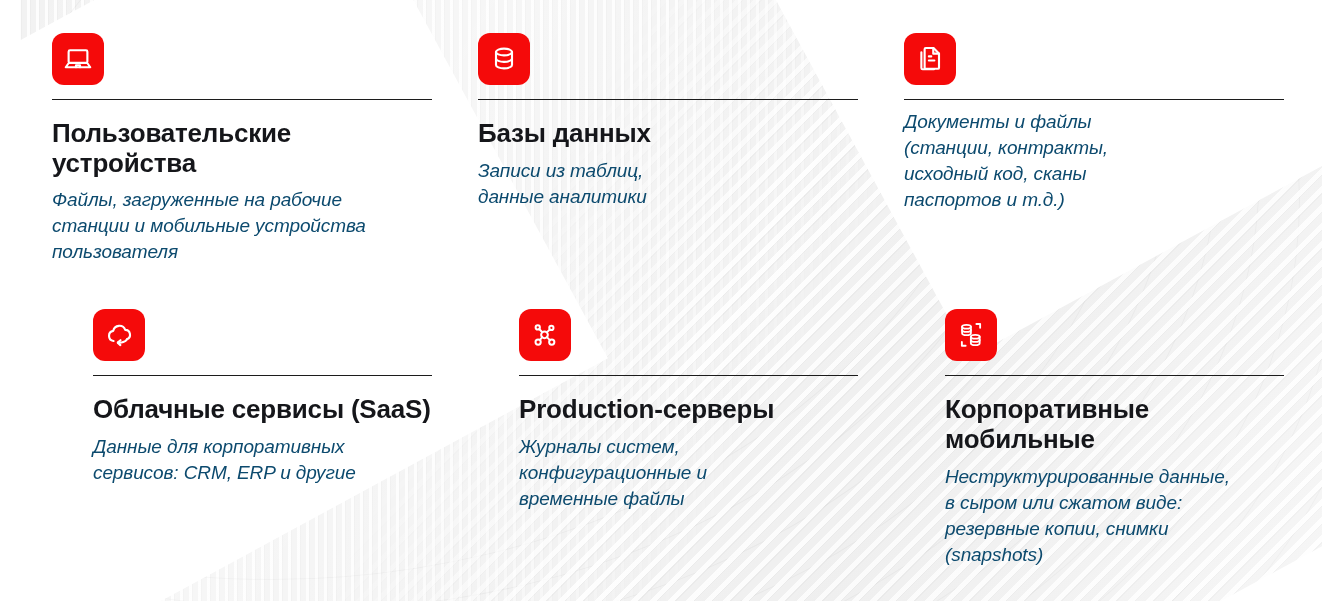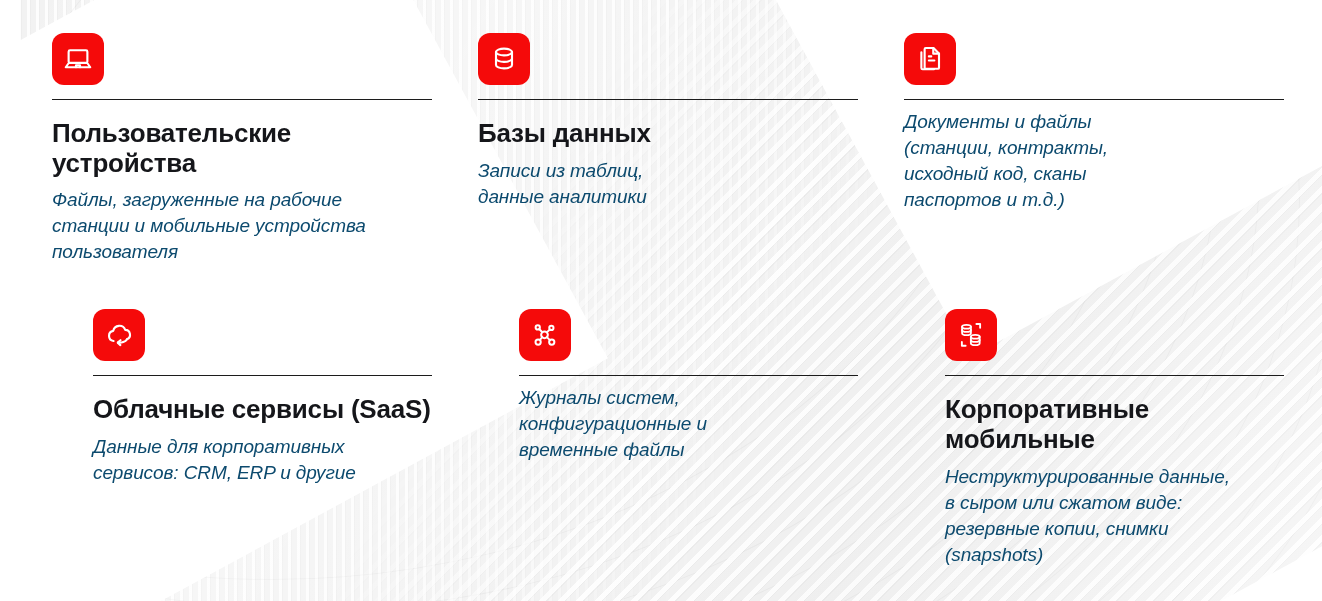--- a/index.html
+++ b/index.html
@@ -238,20 +238,21 @@
           <circle cx="17.1" cy="6.3" r="1.7"></circle>
           <circle cx="6.5" cy="17.6" r="2.1"></circle>
           <circle cx="17.4" cy="17.6" r="2.1"></circle>
           <path d="M7.4 7.2 L9.8 9.8"></path>
           <path d="M15.9 7.6 L13.4 9.9"></path>
           <path d="M9.8 13.6 L8.0 15.9"></path>
           <path d="M13.5 13.7 L15.9 16.1"></path>
         </svg>
       </div>
       <div class="divider"></div>
+      <div class="card-title">Production-серверы</div>
       <div class="card-text">Журналы систем,
 конфигурационные и
 временные файлы</div>
     </div>
 
     <div class="card col-3 row-2">
       <div class="icon-tile">
         <svg width="30" height="30" viewBox="0 0 24 24" fill="none" stroke="#ffffff" stroke-width="1.5" stroke-linecap="round" stroke-linejoin="round">
           <ellipse cx="8.4" cy="5.4" rx="3.5" ry="1.5"></ellipse>
           <path d="M4.9 5.4 v2.6 c0 0.8 1.6 1.5 3.5 1.5 s3.5-0.7 3.5-1.5 V5.4"></path>

